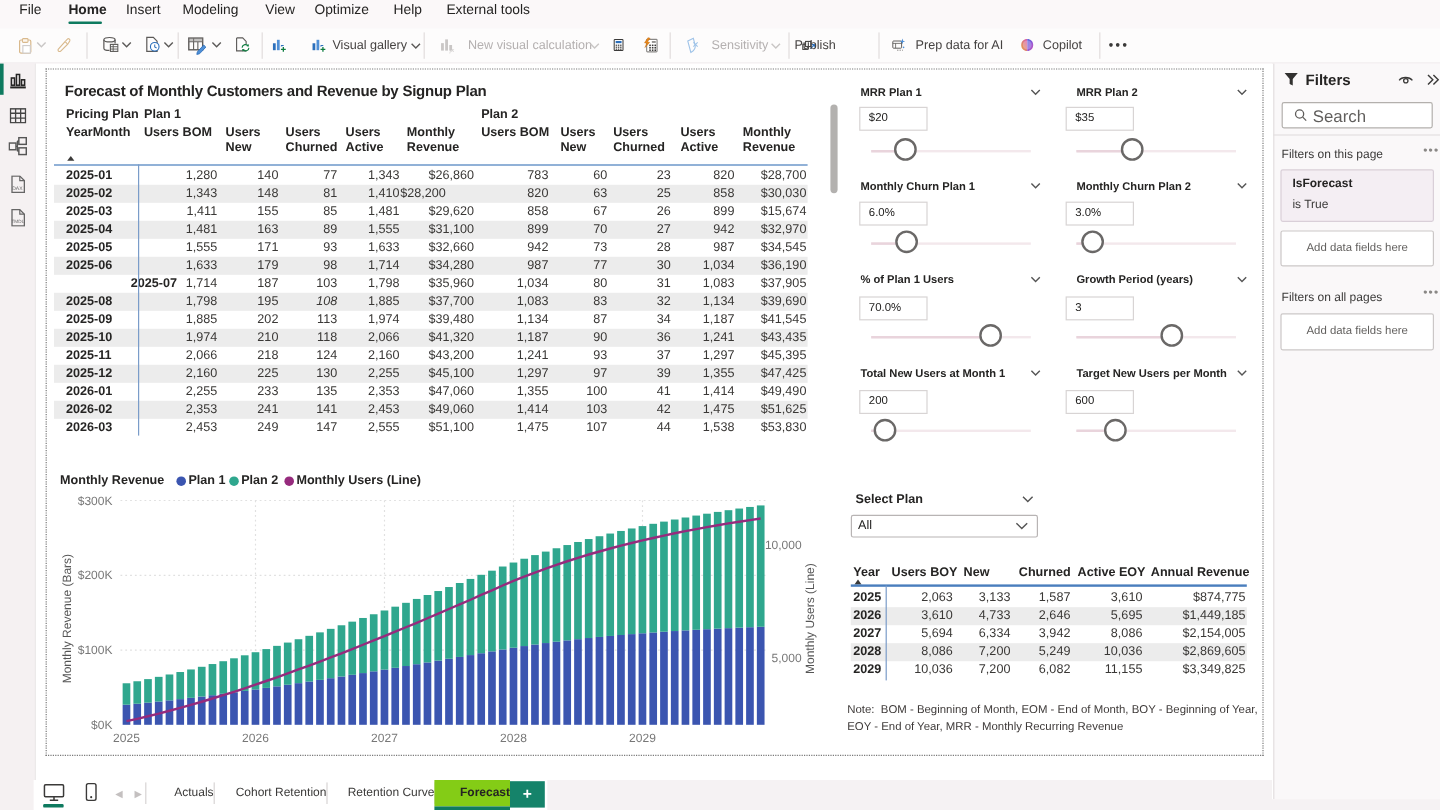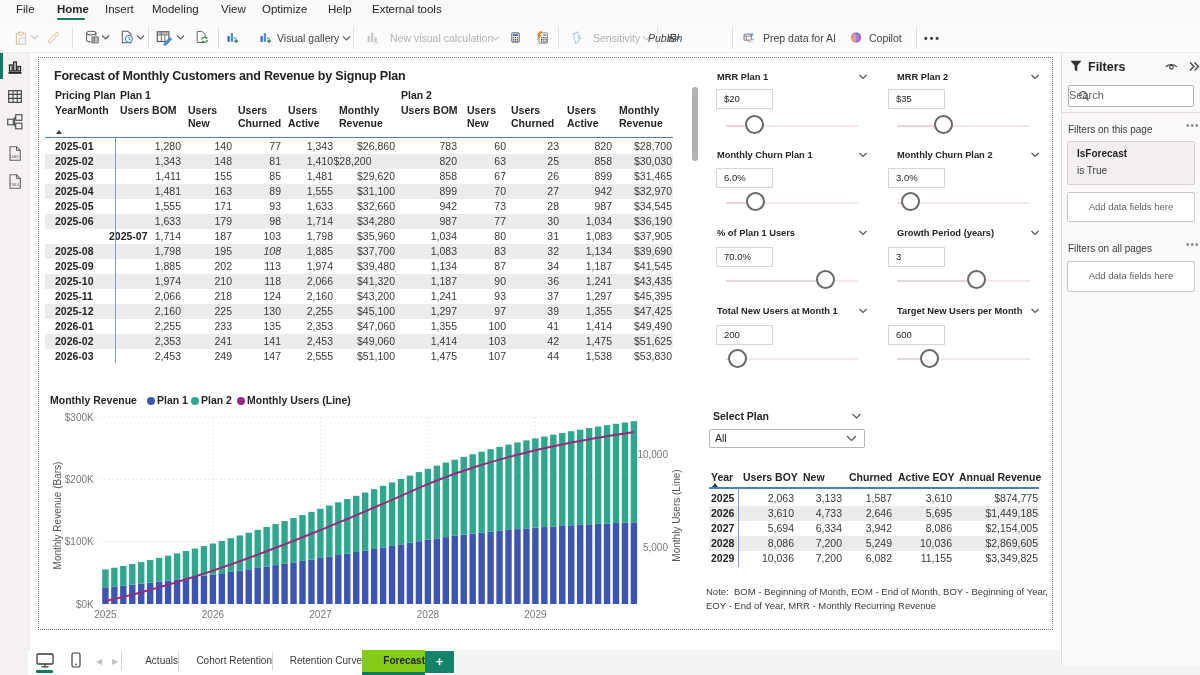--- a/index.html
+++ b/index.html
@@ -194,21 +194,21 @@
     <path d="M1 1.5 L4.5 5 L8 1.5" stroke="#5c5a58" stroke-width="1.2" fill="none"></path>
   </svg>
 <div class="rtxt rgray" style="left:390px;">New visual calculation</div>
 <svg class="ric" style="left:491px;top:35px;" width="9" height="7" viewBox="0 0 9 7">
     <path d="M1 1.5 L4.5 5 L8 1.5" stroke="#c9c6c5" stroke-width="1.2" fill="none"></path>
   </svg>
 <div class="rtxt rgray" style="left:593px;">Sensitivity</div>
 <svg class="ric" style="left:642px;top:35px;" width="9" height="7" viewBox="0 0 9 7">
     <path d="M1 1.5 L4.5 5 L8 1.5" stroke="#c9c6c5" stroke-width="1.2" fill="none"></path>
   </svg>
-<div class="rtxt" style="left:648px;font-style:italic;">Publish</div>
+<div class="rtxt" style="left:662px;">Publish</div>
 <div class="rtxt" style="left:763px;">Prep data for AI</div>
 <div class="rtxt" style="left:869px;">Copilot</div>
 <div class="rtxt" style="left:924px;letter-spacing:2px;font-weight:bold;color:#3b3a39;">•••</div>
 
 <div class="rail"></div>
 <div style="position:absolute;left:0;top:53px;width:3px;height:26px;background:#0e7a5f;"></div>
 <svg class="ric" style="left:8px;top:61px;" width="14" height="13" viewBox="0 0 14 13">
     <rect x="0.5" y="11" width="13" height="1.8" fill="#252423"></rect>
     <rect x="1.5" y="4" width="2.6" height="6" fill="none" stroke="#252423" stroke-width="1.3"></rect>
     <rect x="5.7" y="1" width="2.6" height="9" fill="none" stroke="#252423" stroke-width="1.3"></rect>
@@ -282,21 +282,21 @@
 <div class="cell ymb" style="left:55px;top:168.5px;width:60px;">2025-03</div>
 <div class="cell numr" style="left:96px;top:168.5px;width:85px;">1,411</div>
 <div class="cell numr" style="left:147px;top:168.5px;width:85px;">155</div>
 <div class="cell numr" style="left:196px;top:168.5px;width:85px;">85</div>
 <div class="cell numr" style="left:248px;top:168.5px;width:85px;">1,481</div>
 <div class="cell numr" style="left:310px;top:168.5px;width:85px;">$29,620</div>
 <div class="cell numr" style="left:372px;top:168.5px;width:85px;">858</div>
 <div class="cell numr" style="left:421px;top:168.5px;width:85px;">67</div>
 <div class="cell numr" style="left:474px;top:168.5px;width:85px;">26</div>
 <div class="cell numr" style="left:527px;top:168.5px;width:85px;">899</div>
-<div class="cell numr" style="left:587px;top:168.5px;width:85px;">$31,465</div>
+<div class="cell numr" style="left:587px;top:168.5px;width:85px;">$15,674</div>
 <div style="position:absolute;left:45px;top:183.5px;width:628px;height:15.0px;background:#ececec;"></div>
 <div class="cell ymb" style="left:55px;top:183.5px;width:60px;">2025-04</div>
 <div class="cell numr" style="left:96px;top:183.5px;width:85px;">1,481</div>
 <div class="cell numr" style="left:147px;top:183.5px;width:85px;">163</div>
 <div class="cell numr" style="left:196px;top:183.5px;width:85px;">89</div>
 <div class="cell numr" style="left:248px;top:183.5px;width:85px;">1,555</div>
 <div class="cell numr" style="left:310px;top:183.5px;width:85px;">$31,100</div>
 <div class="cell numr" style="left:372px;top:183.5px;width:85px;">899</div>
 <div class="cell numr" style="left:421px;top:183.5px;width:85px;">70</div>
 <div class="cell numr" style="left:474px;top:183.5px;width:85px;">27</div>
@@ -713,21 +713,21 @@
     <circle cx="6.5" cy="5.3" r="1.8" fill="none" stroke="#3b3a39" stroke-width="1.1"></circle>
   </svg>
 <svg class="ric" style="left:1189px;top:61px;" width="11" height="11" viewBox="0 0 11 11">
     <path d="M1 1.5 L5 5.5 L1 9.5 M5.5 1.5 L9.5 5.5 L5.5 9.5" stroke="#3b3a39" stroke-width="1.2" fill="none"></path>
   </svg>
 <div style="position:absolute;left:1068px;top:85px;width:126px;height:22px;border:1px solid #b3b0ad;border-radius:2px;background:#fff;"></div>
 <svg class="ric" style="left:1078px;top:90px;" width="12" height="12" viewBox="0 0 12 12">
     <circle cx="5" cy="5" r="3.4" fill="none" stroke="#605e5c" stroke-width="1.1"></circle>
     <path d="M7.6 7.6 L10.5 10.5" stroke="#605e5c" stroke-width="1.1"></path>
   </svg>
-<div style="position:absolute;left:1069px;top:89px;font-size:11px;color:#605e5c;">Search</div>
+<div style="position:absolute;left:1094px;top:89px;font-size:14px;color:#605e5c;">Search</div>
 <div style="position:absolute;left:1061px;top:112px;width:139px;height:1px;background:#e3dfe0;"></div>
 <div style="position:absolute;left:1068px;top:124px;font-size:10px;color:#3b3a39;">Filters on this page</div>
 <div style="position:absolute;left:1186px;top:120px;font-size:10px;color:#8a8886;letter-spacing:1px;">•••</div>
 <div class="fcard" style="left:1067px;top:141px;width:128px;height:44px;background:#f4eef3;border-color:#d9cfd8;"></div>
 <div style="position:absolute;left:1077px;top:148px;font-size:10px;font-weight:bold;color:#252423;">IsForecast</div>
 <div style="position:absolute;left:1077px;top:165px;font-size:10px;color:#3b3a39;">is True</div>
 <div class="fcard" style="left:1067px;top:192px;width:128px;height:30px;"></div>
 <div style="position:absolute;left:1067px;top:201px;width:128px;text-align:center;font-size:9.5px;color:#605e5c;">Add data fields here</div>
 <div style="position:absolute;left:1068px;top:243px;font-size:10px;color:#3b3a39;">Filters on all pages</div>
 <div style="position:absolute;left:1186px;top:239px;font-size:10px;color:#8a8886;letter-spacing:1px;">•••</div>

